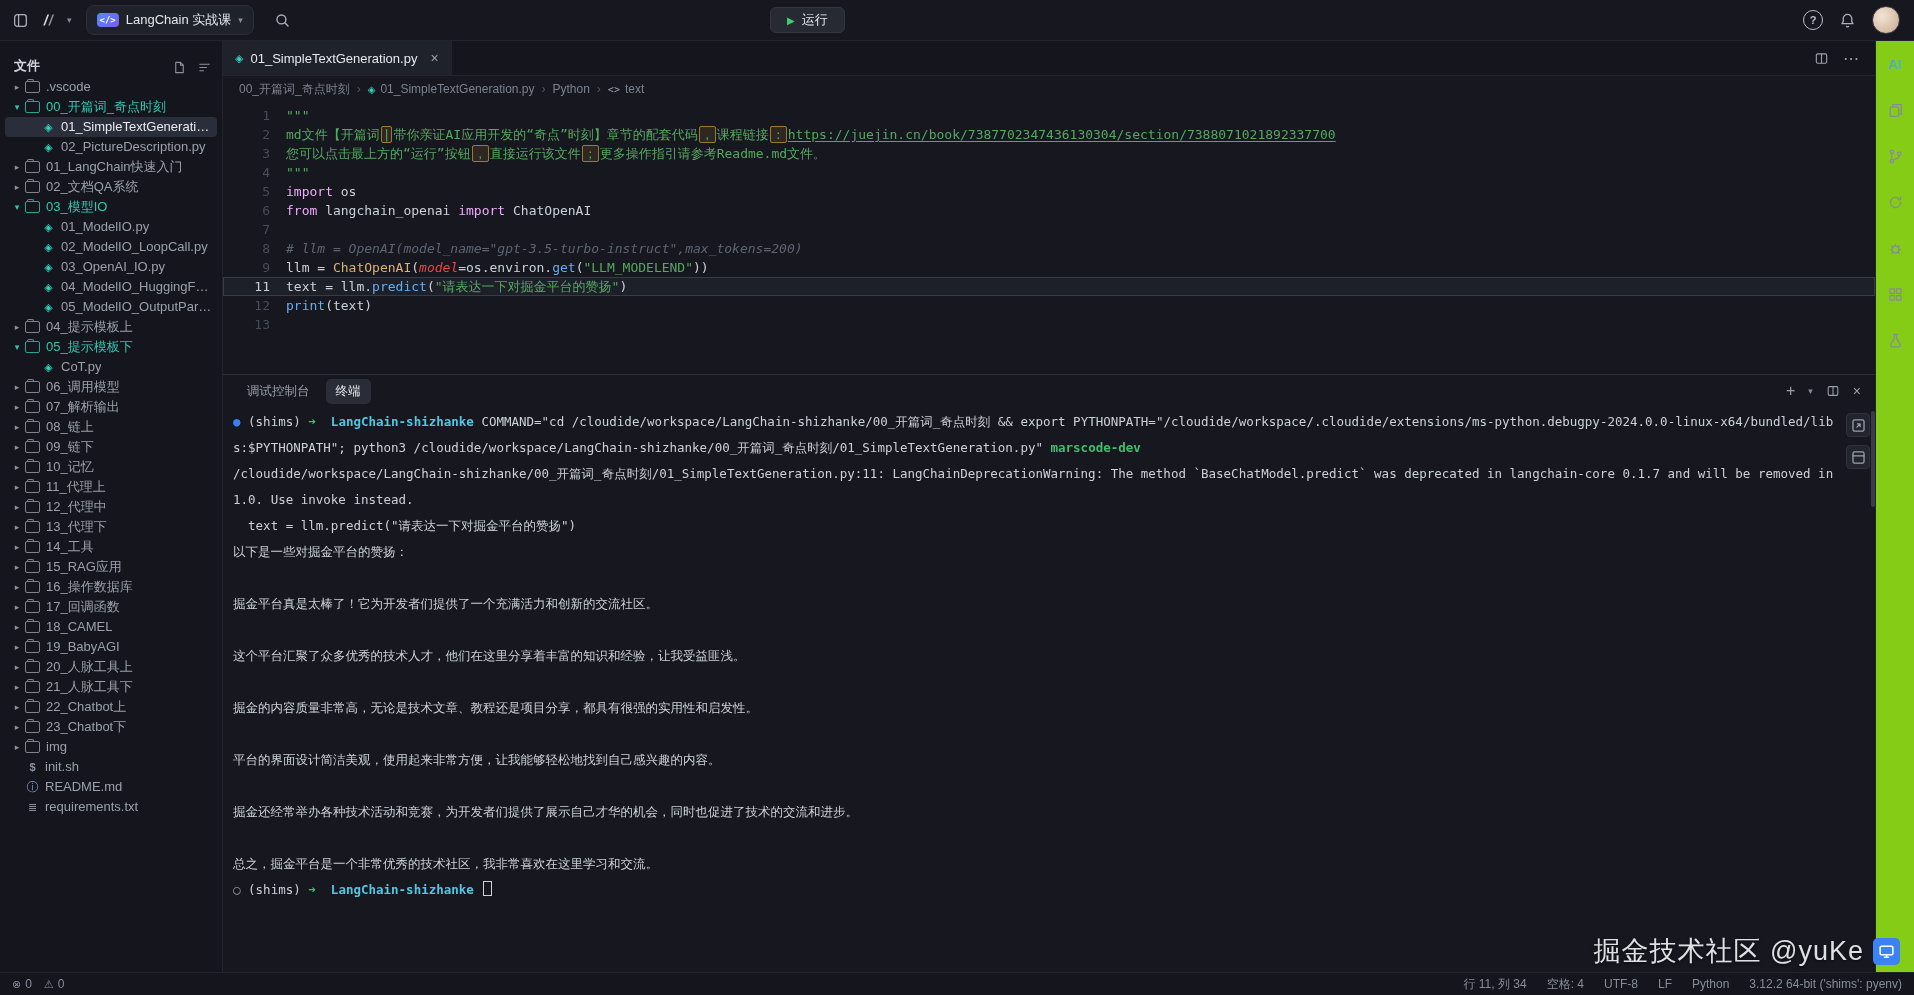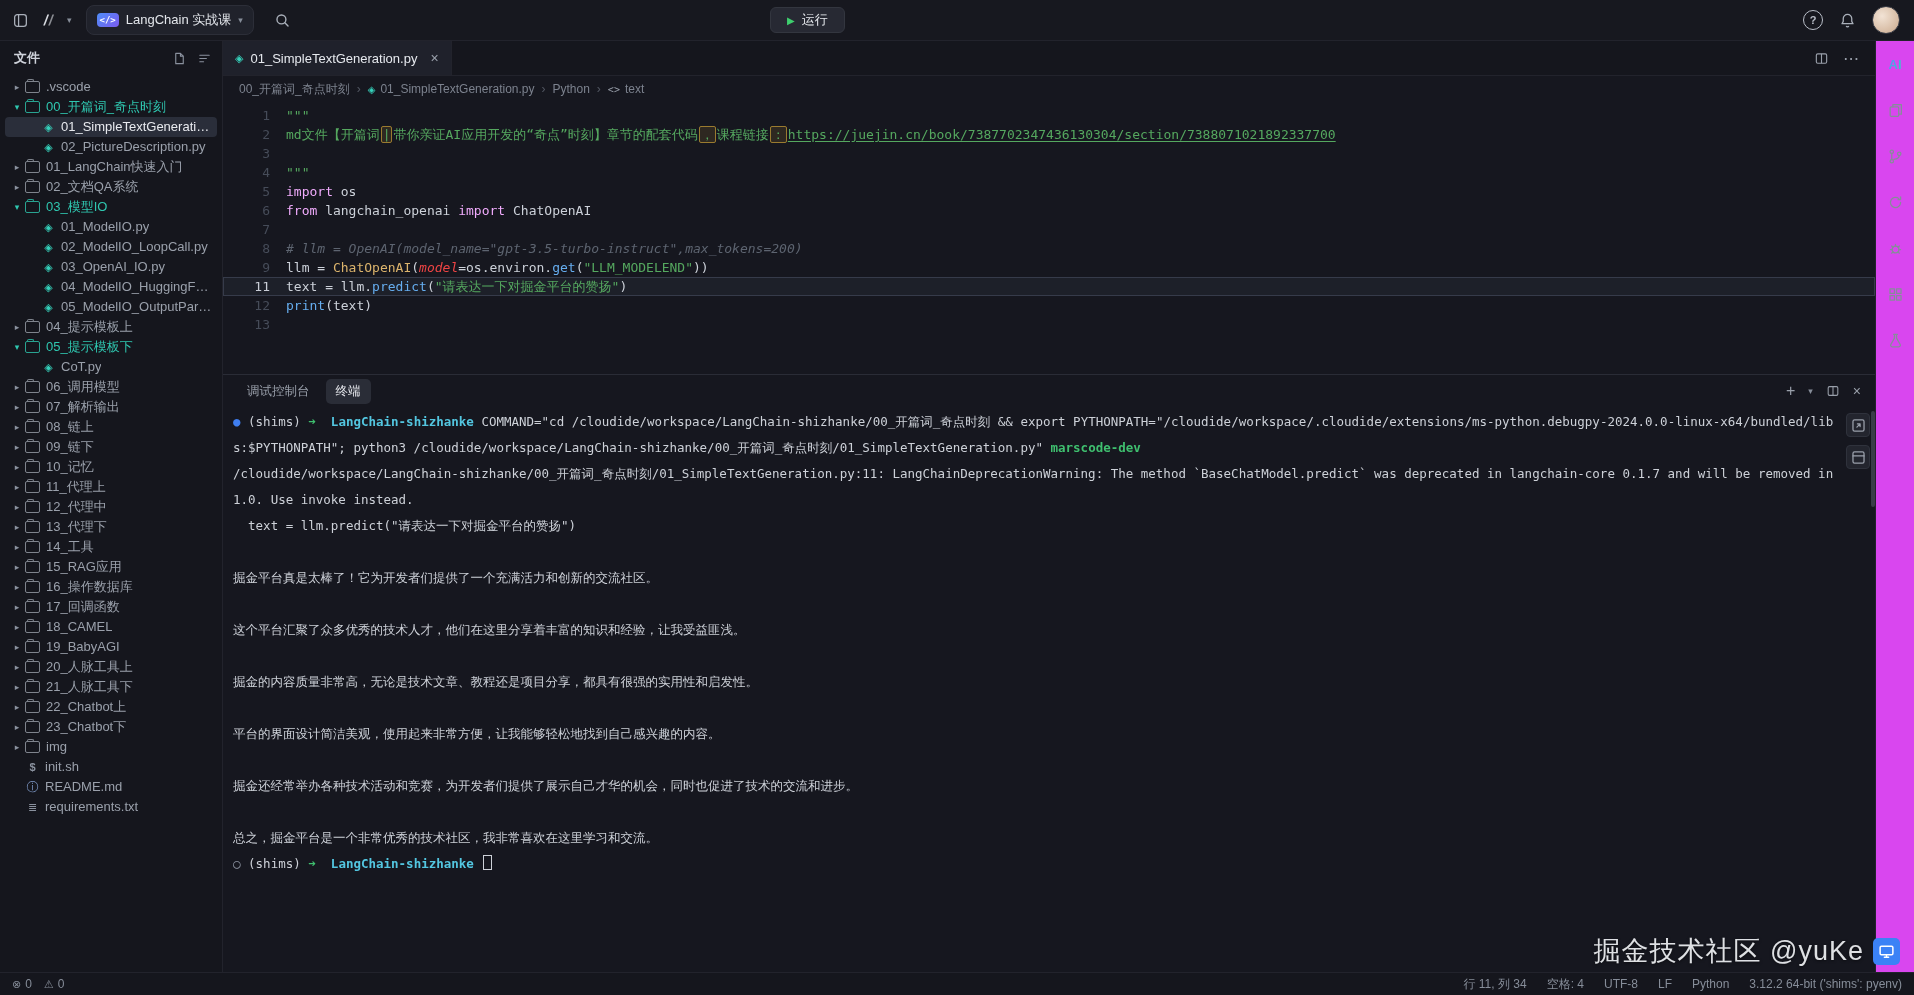--- a/index.html
+++ b/index.html
@@ -17,21 +17,21 @@
   .run-play{color:#3ecf6e;font-size:10px;}
   .tb-right{display:flex;gap:16px;align-items:center;padding-right:14px;}
   .help{width:18px;height:18px;border:1.5px solid #b9bec8;border-radius:50%;display:inline-flex;align-items:center;justify-content:center;font-size:11px;font-weight:700;color:#b9bec8;cursor:pointer;}
   .avatar{width:26px;height:26px;border-radius:50%;background:radial-gradient(circle at 35% 35%,#f2e3d5,#caa98c);cursor:pointer;border:1px solid #3a3d47;}
 
   
   .main{flex:1;display:flex;min-height:0;}
 
   
   .sidebar{width:222px;flex:none;background:#15161d;border-right:1px solid #22232c;display:flex;flex-direction:column;min-height:0;}
-  .sb-head{height:34px;flex:none;display:flex;align-items:center;justify-content:space-between;padding:0 10px 0 14px;}
+  .sb-head{height:34px;flex:none;display:flex;align-items:flex-end;justify-content:space-between;padding:0 10px 0 14px;}
   .sb-title{font-size:13px;font-weight:700;color:#ced2da;}
   .sb-actions{display:flex;gap:10px;color:#8a919e;}
   .sb-actions span{cursor:pointer;display:inline-flex;}
   .tree{flex:1;overflow:hidden;font-size:13px;padding-top:2px;}
   .tree-row{display:flex;align-items:center;height:20px;line-height:20px;color:#9aa0ab;cursor:pointer;margin:0 5px;border-radius:4px;padding-right:4px;white-space:nowrap;overflow:hidden;}
   .tree-row.open{color:#2fc7b0;}
   .tree-row.selected{background:#2a2e3a;color:#e8eaef;}
   .chevron{width:12px;flex:none;display:inline-block;text-align:center;font-size:9px;color:#8a919e;margin-right:2px;}
   .tree-row.open .chevron{color:#2fc7b0;}
   .ticon{width:15px;flex:none;text-align:center;margin-right:5px;font-size:11px;}
@@ -91,21 +91,21 @@
   .t-green{color:#3fbf6f;font-weight:700;}
   .t-cyan{color:#53c6e0;font-weight:700;}
   .t-dot{color:#3f7ef0;}
   .t-dot2{color:#8a919e;}
   .t-cursor{display:inline-block;width:7px;height:13px;border:1px solid #cdd1d8;vertical-align:-2px;margin-left:2px;}
   .panel-side{position:absolute;right:5px;top:38px;display:flex;flex-direction:column;gap:8px;}
   .ps-btn{width:22px;height:22px;border-radius:4px;background:#23252e;border:1px solid #2f323c;display:flex;align-items:center;justify-content:center;color:#9aa0ab;cursor:pointer;}
   .term-scroll{position:absolute;right:0;top:36px;width:4px;height:96px;background:#3a3d49;border-radius:2px;}
 
   
-  .activitybar{width:38px;flex:none;background:#d946ef;border-left:1px solid #22232c;display:flex;flex-direction:column;align-items:center;padding-top:12px;gap:24px;}
+  .activitybar{width:38px;flex:none;background:#84cc16;border-left:1px solid #22232c;display:flex;flex-direction:column;align-items:center;padding-top:12px;gap:24px;}
   .ab-icn{width:22px;height:22px;display:flex;align-items:center;justify-content:center;color:#868d99;cursor:pointer;}
   .ai-badge{font-weight:800;font-size:13px;background:linear-gradient(120deg,#5b8cff,#35d0ba);-webkit-background-clip:text;background-clip:text;color:transparent;}
 
   
   .statusbar{height:22px;flex:none;background:#15161d;border-top:1px solid #22232c;display:flex;align-items:center;justify-content:space-between;font-size:12px;color:#868d99;padding:0 12px;}
   .sb-left{display:flex;gap:12px;align-items:center;}
   .sb-right{display:flex;gap:20px;align-items:center;}
   .sb-item{cursor:pointer;display:inline-flex;gap:4px;align-items:center;white-space:nowrap;}
   .sb-icn{font-size:11px;}
 
@@ -415,20 +415,21 @@
             <div class="code-line">
               <span class="ln">1</span>
               <span class="code-text"><span class="tok-str">"""</span></span>
             </div>
             <div class="code-line">
               <span class="ln">2</span>
               <span class="code-text"><span class="tok-str">md文件【开篇词</span><span class="tok-strbox">|</span><span class="tok-str">带你亲证AI应用开发的“奇点”时刻】章节的配套代码</span><span class="tok-strbox">，</span><span class="tok-str">课程链接</span><span class="tok-strbox">：</span><span class="tok-link">https://juejin.cn/book/7387702347436130304/section/7388071021892337700</span></span>
             </div>
             <div class="code-line">
               <span class="ln">3</span>
+              <span class="code-text"><span class="tok-str">您可以点击最上方的“运行”按钮</span><span class="tok-strbox">，</span><span class="tok-str">直接运行该文件</span><span class="tok-strbox">；</span><span class="tok-str">更多操作指引请参考Readme.md文件。</span></span>
             </div>
             <div class="code-line">
               <span class="ln">4</span>
               <span class="code-text"><span class="tok-str">"""</span></span>
             </div>
             <div class="code-line">
               <span class="ln">5</span>
               <span class="code-text"><span class="tok-kw">import</span><span class="tok-plain"> os</span></span>
             </div>
             <div class="code-line">
@@ -477,20 +478,21 @@
                   <path d="M8 3v10"></path>
                 </svg>
             </span>
             <span>×</span>
           </div>
         </div>
         <div class="terminal">
             <div class="term-line"><span class="t-dot">●</span><span> (shims) </span><span class="t-green">➜</span><span>  </span><span class="t-cyan">LangChain-shizhanke</span><span> COMMAND="cd /cloudide/workspace/LangChain-shizhanke/00_开篇词_奇点时刻 &amp;&amp; export PYTHONPATH="/cloudide/workspace/.cloudide/extensions/ms-python.debugpy-2024.0.0-linux-x64/bundled/libs:$PYTHONPATH"; python3 /cloudide/workspace/LangChain-shizhanke/00_开篇词_奇点时刻/01_SimpleTextGeneration.py" </span><span class="t-green">marscode-dev</span></div>
             <div class="term-line"><span>/cloudide/workspace/LangChain-shizhanke/00_开篇词_奇点时刻/01_SimpleTextGeneration.py:11: LangChainDeprecationWarning: The method `BaseChatModel.predict` was deprecated in langchain-core 0.1.7 and will be removed in 1.0. Use invoke instead.</span></div>
             <div class="term-line"><span>  text = llm.predict("请表达一下对掘金平台的赞扬")</span></div>
+            <div class="term-line"><span>以下是一些对掘金平台的赞扬：</span></div>
             <div class="term-line">&nbsp;</div>
             <div class="term-line"><span>掘金平台真是太棒了！它为开发者们提供了一个充满活力和创新的交流社区。</span></div>
             <div class="term-line">&nbsp;</div>
             <div class="term-line"><span>这个平台汇聚了众多优秀的技术人才，他们在这里分享着丰富的知识和经验，让我受益匪浅。</span></div>
             <div class="term-line">&nbsp;</div>
             <div class="term-line"><span>掘金的内容质量非常高，无论是技术文章、教程还是项目分享，都具有很强的实用性和启发性。</span></div>
             <div class="term-line">&nbsp;</div>
             <div class="term-line"><span>平台的界面设计简洁美观，使用起来非常方便，让我能够轻松地找到自己感兴趣的内容。</span></div>
             <div class="term-line">&nbsp;</div>
             <div class="term-line"><span>掘金还经常举办各种技术活动和竞赛，为开发者们提供了展示自己才华的机会，同时也促进了技术的交流和进步。</span></div>

